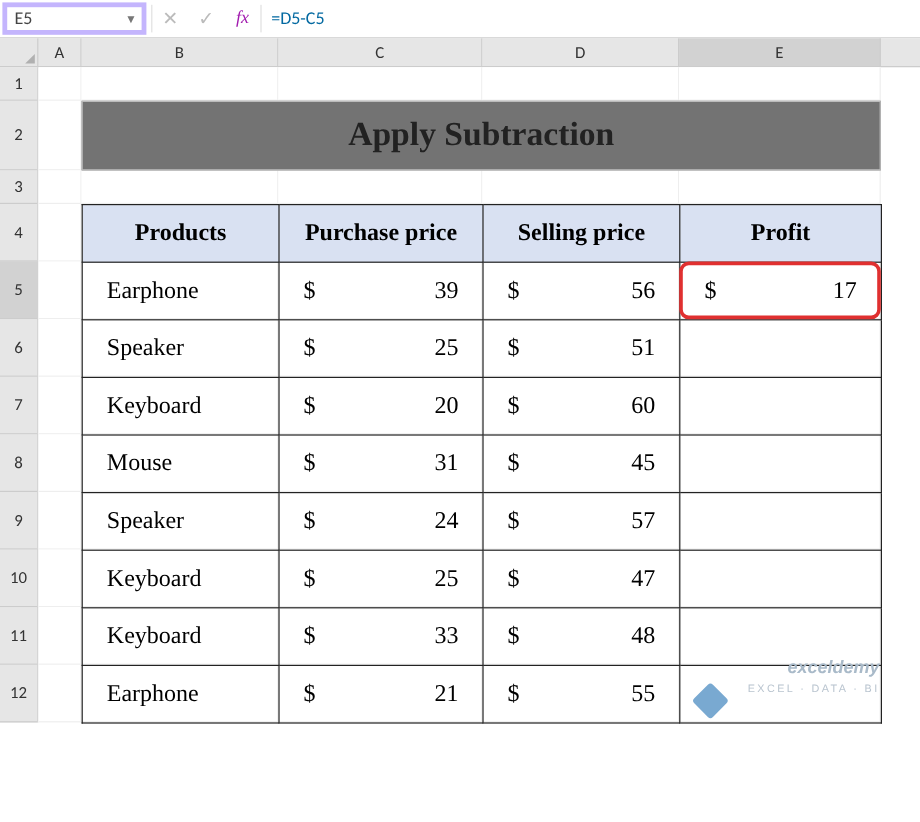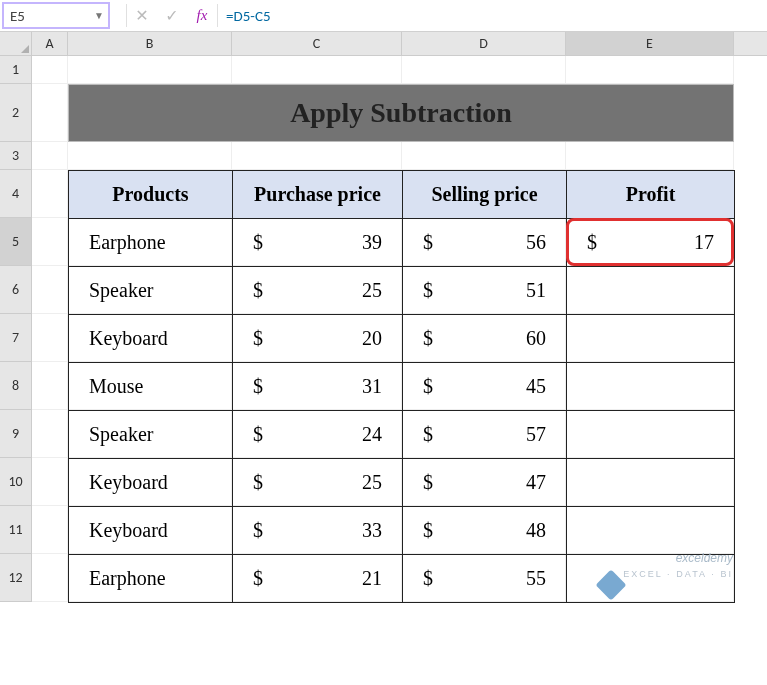--- a/index.html
+++ b/index.html
@@ -17,23 +17,23 @@
   .formula-bar {
     display: flex;
     align-items: stretch;
     height: 32px;
     border-bottom: 1px solid #d0d0d0;
     background: #fff;
     font-size: 15px;
     color: #444;
   }
   .name-box {
-    width: 108px;
-    border: 2px solid #c4b5fd;
-    margin: 2px 12px 2px 2px;
+    width: 120px;
+    border: 4px solid #c4b5fd;
+    margin: 2px 0 2px 2px;
     display: flex;
     align-items: center;
     padding: 0 6px;
     background: #fff;
     position: relative;
   }
   .name-box .dd {
     position: absolute;
     right: 4px;
     color: #777;
@@ -229,21 +229,21 @@
     left: -50px;
     top: 34px;
     width: 22px;
     height: 22px;
     background: #1f6fb2;
     transform: rotate(45deg);
     opacity: .6;
     display: inline-block;
     border-radius: 3px;
   }
-  .watermark .brand { font-weight: normal; font-style: italic; color:#a9bac9; font-size:12px;}
+  .watermark .brand { font-weight: bold; font-style: italic; color:#a9bac9; font-size:15px;}
   .watermark .tag { font-size: 9px; letter-spacing: 2px; color:#b9c4cf;}
 </style>
 </head>
 <body>
 
 <div class="formula-bar">
   <div class="name-box">
     <span>E5</span>
     <span class="dd">▼</span>
   </div>

